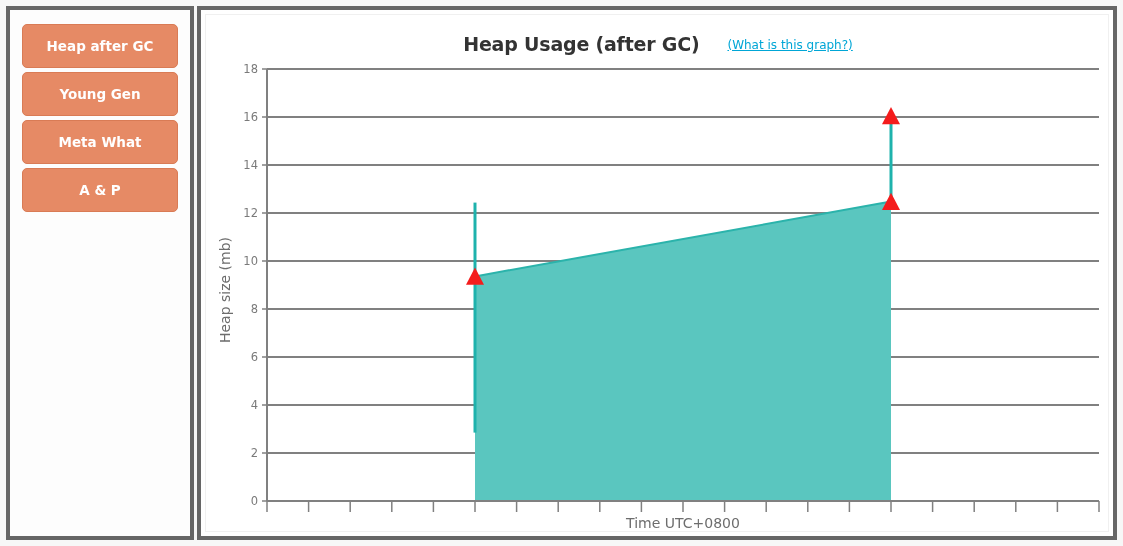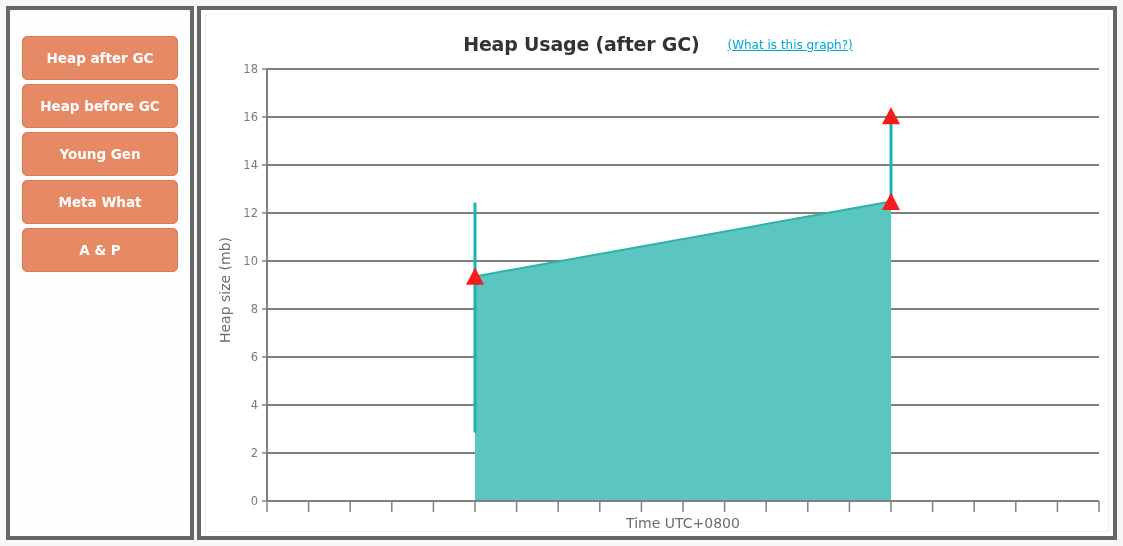--- a/index.html
+++ b/index.html
@@ -20,21 +20,21 @@
   .sidebar-panel {
     position: absolute;
     left: 6px; top: 6px;
     width: 188px; height: 534px;
     background: #ffffff;
     border: 4px solid #666666;
   }
   .sidebar-inner {
     position: absolute;
     left: 0; top: 0; right: 0; bottom: 0;
-    padding: 26px 12px;
+    padding: 14px 12px;
     background: #fdfdfd;
   }
   .sidebar-btn {
     display: block;
     width: 156px;
     height: 44px;
     margin: 0 0 4px 0;
     background: #e68a65;
     border: 1px solid #d97b55;
     border-radius: 5px;
@@ -121,21 +121,20 @@
   .marker-tri { fill: #f41c1c; }
 </style>
 </head>
 <body>
 
 <div id="app">
 
   <div class="sidebar-panel">
     <div class="sidebar-inner">
       <div class="sidebar-btn">Heap after GC</div>
-      <div class="sidebar-btn">Heap before GC</div>
       <div class="sidebar-btn">Young Gen</div>
       <div class="sidebar-btn">Meta What</div>
       <div class="sidebar-btn">A &amp; P</div>
     </div>
   </div>
 
   <div class="chart-panel">
     <div class="chart-inner">
 
       <div class="chart-header">

